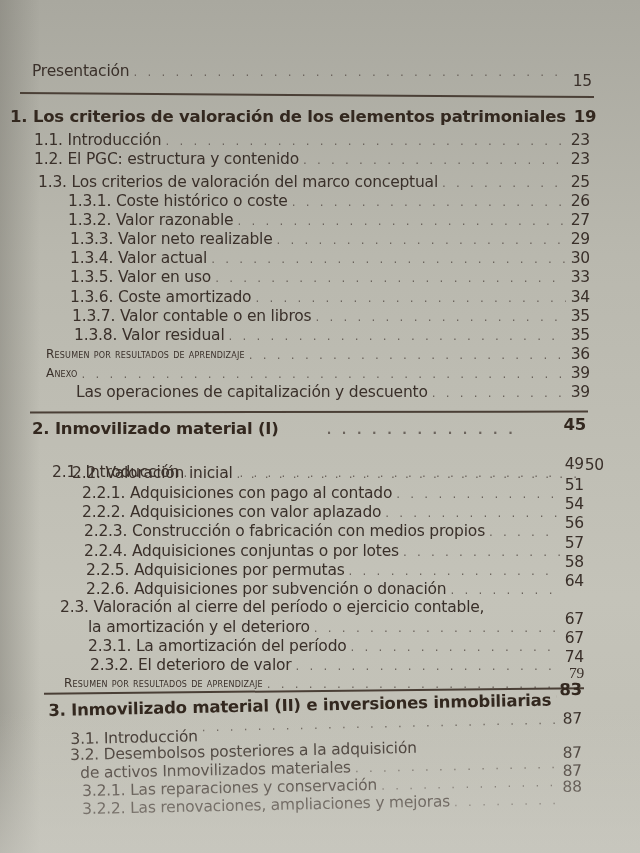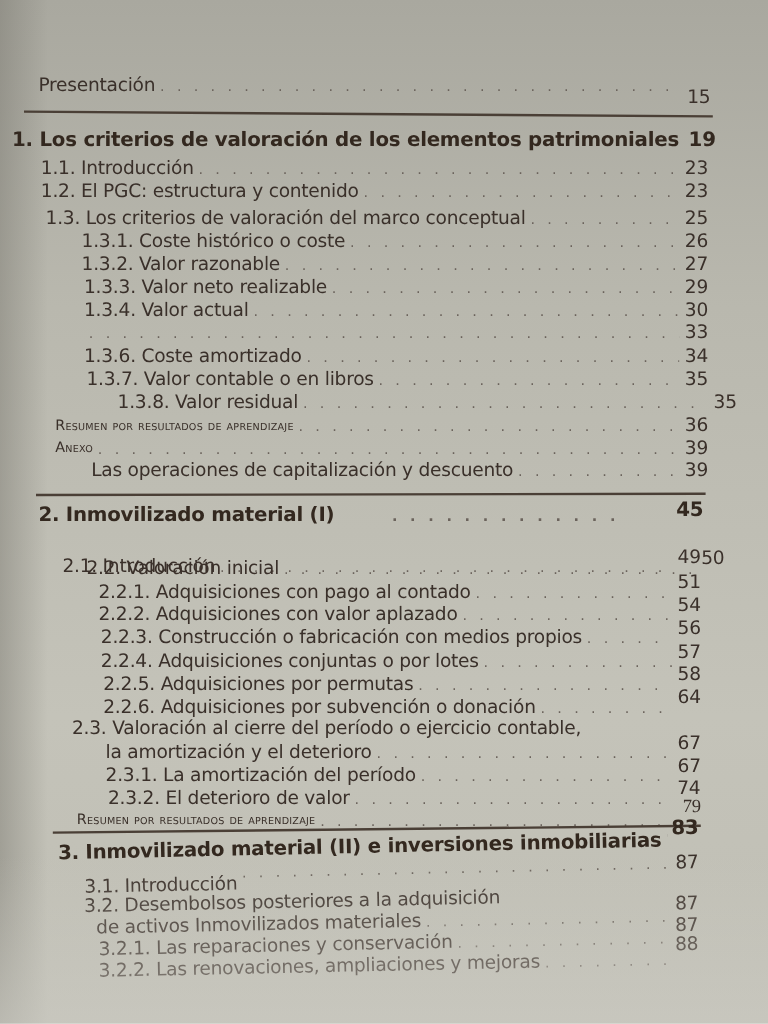--- a/index.html
+++ b/index.html
@@ -86,34 +86,35 @@
     <span class="label">1.3.3. Valor neto realizable</span>
       <span class="dots"></span>
       <span class="page-num">29</span>
   </div>
   <div class="row" style="left:70px; top:249px; width:520px;">
     <span class="label">1.3.4. Valor actual</span>
       <span class="dots"></span>
       <span class="page-num">30</span>
   </div>
   <div class="row" style="left:70px; top:268px; width:520px;">
+    <span class="label">1.3.5. Valor en uso</span>
       <span class="dots"></span>
       <span class="page-num">33</span>
   </div>
   <div class="row" style="left:70px; top:288px; width:520px;">
     <span class="label">1.3.6. Coste amortizado</span>
       <span class="dots"></span>
       <span class="page-num">34</span>
   </div>
   <div class="row" style="left:72px; top:307px; width:518px;">
     <span class="label">1.3.7. Valor contable o en libros</span>
       <span class="dots"></span>
       <span class="page-num">35</span>
   </div>
-  <div class="row" style="left:74px; top:326px; width:516px;margin-left:24px;">
+  <div class="row" style="left:74px; top:326px; width:516px;">
     <span class="label">1.3.8. Valor residual</span>
       <span class="dots"></span>
       <span class="page-num">35</span>
   </div>
   <div class="row" style="left:46px; top:345px; width:544px;">
     <span class="label sc">Resumen por resultados de aprendizaje</span>
       <span class="dots"></span>
       <span class="page-num">36</span>
   </div>
   <div class="row" style="left:46px; top:364px; width:544px;">
@@ -136,21 +137,21 @@
   </div>
 
   <div class="row" style="left:52px; top:463px; width:532px;">
     <span class="label">2.1. Introducción</span>
       <span class="dots"></span>
       <span class="page-num" style="position:relative; top:-8px;">49</span>
   </div>
   <div class="row" style="left:52px; top:464px; width:532px;margin-left:20px;">
     <span class="label">2.2. Valoración inicial</span>
       <span class="dots"></span>
-      <span class="page-num" style="position:relative; top:-8px;text-align:center;">50</span>
+      <span class="page-num" style="position:relative; top:-8px;">50</span>
   </div>
   <div class="row" style="left:82px; top:484px; width:502px;">
     <span class="label">2.2.1. Adquisiciones con pago al contado</span>
       <span class="dots"></span>
       <span class="page-num" style="position:relative; top:-8px;">51</span>
   </div>
   <div class="row" style="left:82px; top:503px; width:502px;">
     <span class="label">2.2.2. Adquisiciones con valor aplazado</span>
       <span class="dots"></span>
       <span class="page-num" style="position:relative; top:-8px;">54</span>
@@ -184,21 +185,21 @@
       <span class="page-num" style="position:relative; top:-8px;">67</span>
   </div>
   <div class="row" style="left:88px; top:637px; width:496px;">
     <span class="label">2.3.1. La amortización del período</span>
       <span class="dots"></span>
       <span class="page-num" style="position:relative; top:-8px;">67</span>
   </div>
   <div class="row" style="left:90px; top:656px; width:494px;">
     <span class="label">2.3.2. El deterioro de valor</span>
       <span class="dots"></span>
-      <span class="page-num" style="position:relative; top:-8px;text-align:center;">74</span>
+      <span class="page-num" style="position:relative; top:-8px;">74</span>
   </div>
   <div class="row" style="left:64px; top:674px; width:520px;">
     <span class="label sc">Resumen por resultados de aprendizaje</span>
       <span class="dots"></span>
       <span class="page-num" style="position:relative; top:-10px;font-family:Liberation Serif, serif;">79</span>
   </div>
 
   <div class="rule" style="left:44px; top:690px; width:540px; transform:rotate(-0.6deg);"></div>
 
   <div class="row chapter" style="left:48px; top:694px; width:534px; transform:rotate(-1.2deg); transform-origin:left top;">

